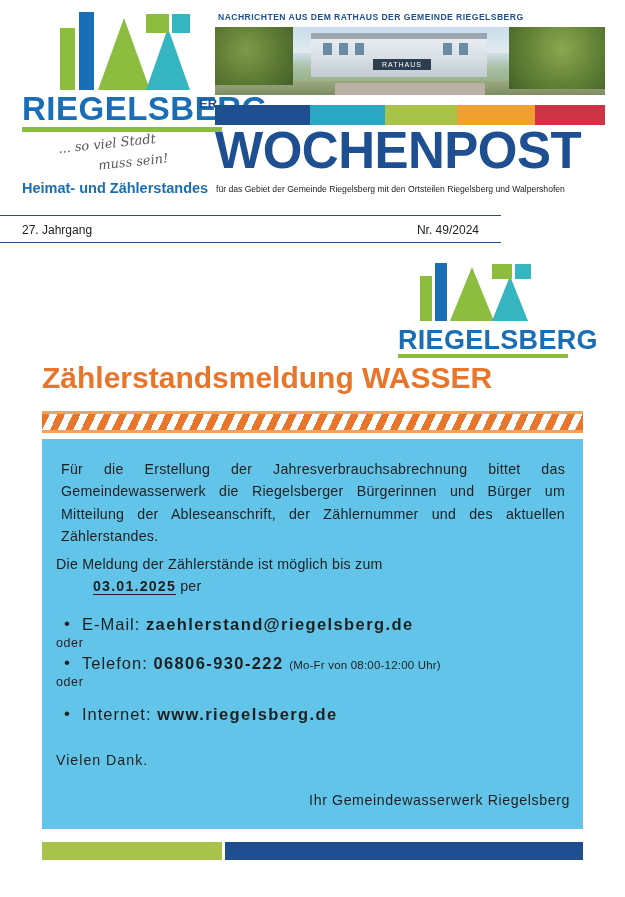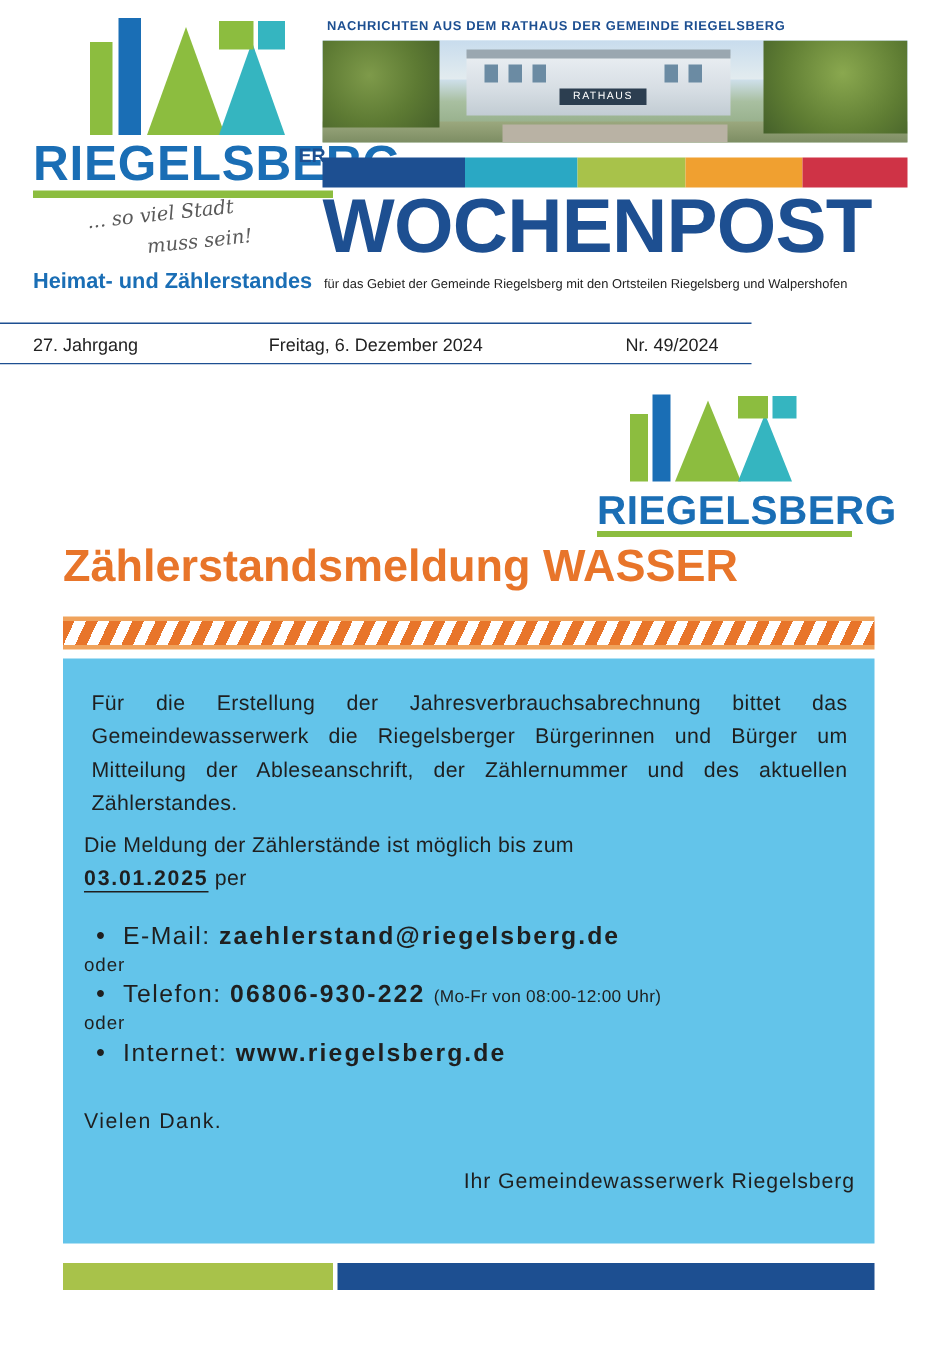--- a/index.html
+++ b/index.html
@@ -289,20 +289,21 @@
     font-size: 14.2px;
     line-height: 1.58;
     text-align: justify;
     letter-spacing: 0.25px;
     margin: 0;
   }
   .bb-date {
     font-weight: bold;
     letter-spacing: 1.2px;
     border-bottom: 1.5px solid #1f1f1f;
+    margin-left: 37px;
   }
 
   .bb-list { margin: 17px 0 0 0; padding: 0; list-style: none; }
   .bb-li {
     font-size: 16.5px;
     letter-spacing: 1px;
     margin: 0 0 2px 0;
     padding-left: 26px;
     position: relative;
   }
@@ -399,21 +400,20 @@
     </div>
 
     <div class="mh-er">ER</div>
     <div class="mh-title">WOCHENPOST</div>
     <div class="mh-tagline">für das Gebiet der Gemeinde Riegelsberg mit den Ortsteilen Riegelsberg und Walpershofen</div>
   </div>
 </div>
 
 <div class="inforow">
   <div class="left">27. Jahrgang</div>
-  <div class="mid">Freitag, 6. Dezember 2024</div>
   <div class="right">Nr. 49/2024</div>
 </div>
 
 <div class="article">
 
   <div class="art-logo">
     <div class="al-mark">
       <div class="al-a"></div>
       <div class="al-b"></div>
       <div class="al-t1"></div>
@@ -444,21 +444,21 @@
       </ul>
       <div class="bb-oder">oder</div>
       <ul class="bb-list" style="margin-top:0">
         <li class="bb-li">
           <span>Telefon:</span>
           <b>06806-930-222</b>
           <span class="bb-hint">(Mo-Fr von 08:00-12:00 Uhr)</span>
         </li>
       </ul>
       <div class="bb-oder">oder</div>
-      <ul class="bb-list" style="margin-top:4px">
+      <ul class="bb-list" style="margin-top:16px">
         <li class="bb-li">
           <span>Internet:</span>
           <b>www.riegelsberg.de</b>
         </li>
       </ul>
 
       <p class="bb-thanks">Vielen Dank.</p>
       <p class="bb-sign">Ihr Gemeindewasserwerk Riegelsberg</p>
     </div>
   </div>

